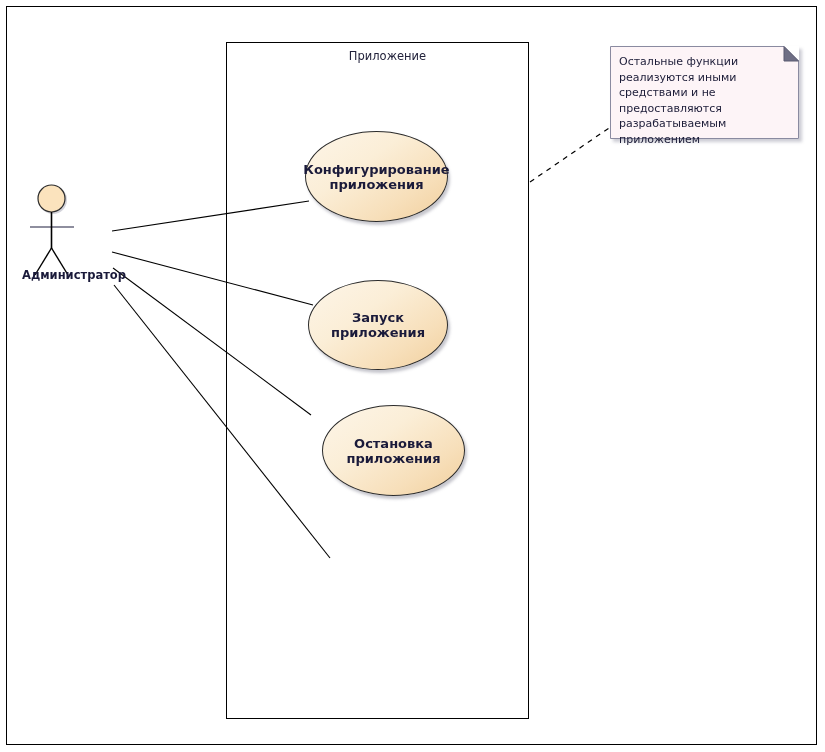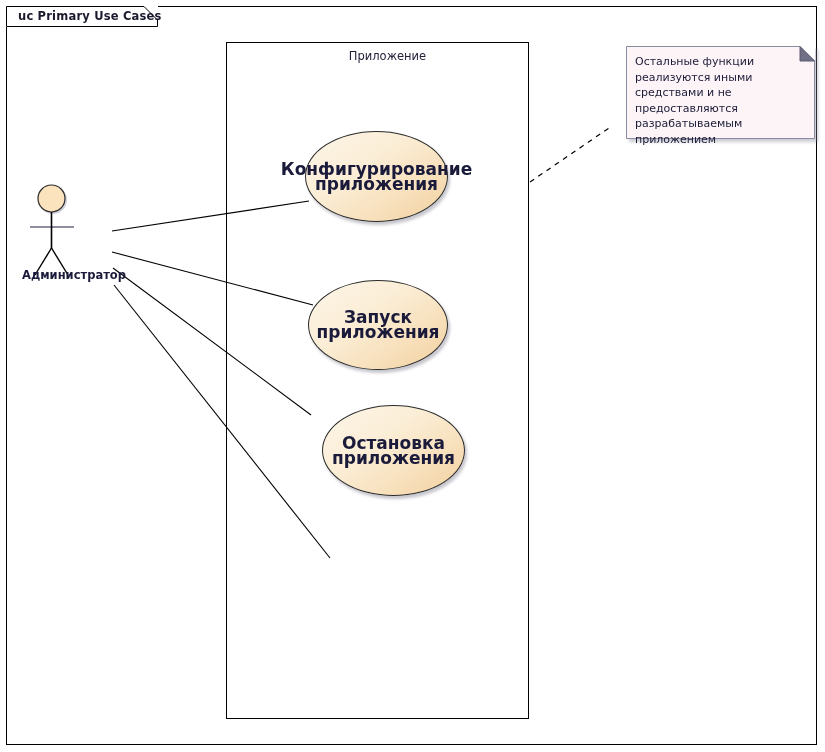--- a/index.html
+++ b/index.html
@@ -127,32 +127,32 @@
     border-radius: 50%;
     border: 1px solid #2b2b2b;
     box-sizing: border-box;
     background: linear-gradient(145deg, #fdf5e8 0%, #fbeed7 38%, #f7dfba 72%, #f1cf9d 100%);
     box-shadow: 2px 3px 3px rgba(120,120,135,0.42);
   }
   .usecase-text {
     position: relative;
     z-index: 2;
     text-align: center;
-    font-size: 17px;
+    font-size: 13px;
     font-weight: bold;
     color: #1a1a3a;
     line-height: 15px;
     padding: 0 12px;
     white-space: pre-line;
   }
 
   
   .note {
     position: absolute;
-    left: 626px;
+    left: 610px;
     top: 46px;
     width: 189px;
     height: 93px;
     box-shadow: 3px 3px 3px rgba(130,130,150,0.40);
   }
   .note-svg { position: absolute; left:0; top:0; }
   .note-text {
     position: absolute;
     left: 9px;
     top: 8px;
@@ -162,26 +162,20 @@
     line-height: 15.5px;
   }
 </style>
 </head>
 <body>
 
 <div id="canvas">
 
   <div class="frame"></div>
 
-  <div class="frame-tab">
-    <svg class="frame-tab-shape" width="152" height="21" viewBox="0 0 152 21">
-      <path d="M 0.5 0.5 L 138 0.5 L 151.5 14 L 151.5 20.5 L 0.5 20.5 Z" fill="#ffffff" stroke="#000000" stroke-width="1"></path>
-    </svg>
-    <div class="frame-tab-label">uc Primary Use Cases</div>
-  </div>
 
   <div class="boundary"></div>
   <div class="boundary-label">Приложение</div>
 
   <svg class="lines" width="825" height="752" viewBox="0 0 825 752">
 
     <line x1="112" y1="231" x2="309" y2="201" stroke="#000000" stroke-width="1.1"></line>
 
     <line x1="112" y1="252" x2="313" y2="305" stroke="#000000" stroke-width="1.1"></line>
 

